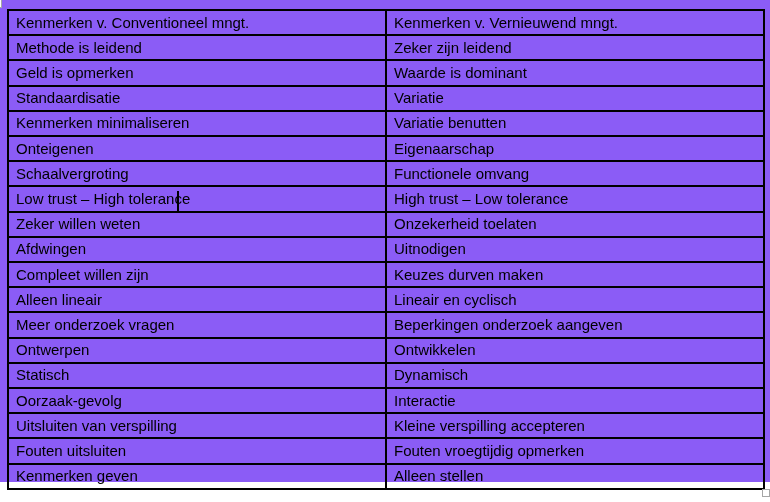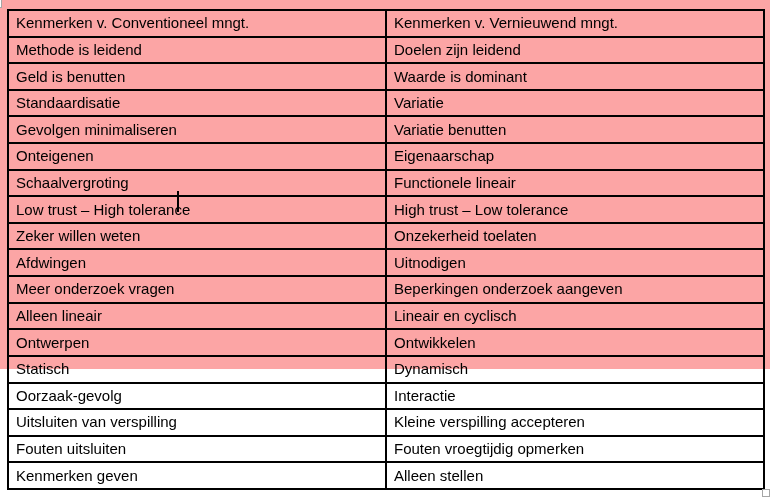--- a/index.html
+++ b/index.html
@@ -8,22 +8,22 @@
     width: 770px;
     height: 502px;
     background: #ffffff;
     overflow: hidden;
     position: relative;
     font-family: "Liberation Sans", "DejaVu Sans", sans-serif;
   }
   .doc-canvas {
     position: absolute;
     left: 0; top: 0;
-    width: 770px; height: 369px;
-    background: #fca5a5;
+    width: 770px; height: 482px;
+    background: #8b5cf6;
   }
   table.cmp {
     position: absolute;
     left: 7px;
     top: 9px;
     width: 756px;
     height: 481px;
     border-collapse: collapse;
     table-layout: fixed;
   }
@@ -81,61 +81,65 @@
       <col style="width: 378px">
       <col style="width: 378px">
     </colgroup>
     <tbody>
         <tr>
           <td>Kenmerken v. Conventioneel mngt.</td>
           <td>Kenmerken v. Vernieuwend mngt.</td>
         </tr>
         <tr>
           <td>Methode is leidend</td>
-          <td>Doelen zijn leidend</td>
+          <td>Zeker zijn leidend</td>
         </tr>
         <tr>
-          <td>Geld is benutten</td>
+          <td>Geld is opmerken</td>
           <td>Waarde is dominant</td>
         </tr>
         <tr>
           <td>Standaardisatie</td>
           <td>Variatie</td>
         </tr>
         <tr>
-          <td>Gevolgen minimaliseren</td>
+          <td>Kenmerken minimaliseren</td>
           <td>Variatie benutten</td>
         </tr>
         <tr>
           <td>Onteigenen</td>
           <td>Eigenaarschap</td>
         </tr>
         <tr>
           <td>Schaalvergroting</td>
-          <td>Functionele lineair</td>
+          <td>Functionele omvang</td>
         </tr>
         <tr>
           <td>Low trust – High tolerance</td>
           <td>High trust – Low tolerance</td>
         </tr>
         <tr>
           <td>Zeker willen weten</td>
           <td>Onzekerheid toelaten</td>
         </tr>
         <tr>
           <td>Afdwingen</td>
           <td>Uitnodigen</td>
         </tr>
         <tr>
-          <td>Meer onderzoek vragen</td>
-          <td>Beperkingen onderzoek aangeven</td>
+          <td>Compleet willen zijn</td>
+          <td>Keuzes durven maken</td>
         </tr>
         <tr>
           <td>Alleen lineair</td>
           <td>Lineair en cyclisch</td>
+        </tr>
+        <tr>
+          <td>Meer onderzoek vragen</td>
+          <td>Beperkingen onderzoek aangeven</td>
         </tr>
         <tr>
           <td>Ontwerpen</td>
           <td>Ontwikkelen</td>
         </tr>
         <tr>
           <td>Statisch</td>
           <td>Dynamisch</td>
         </tr>
         <tr>

